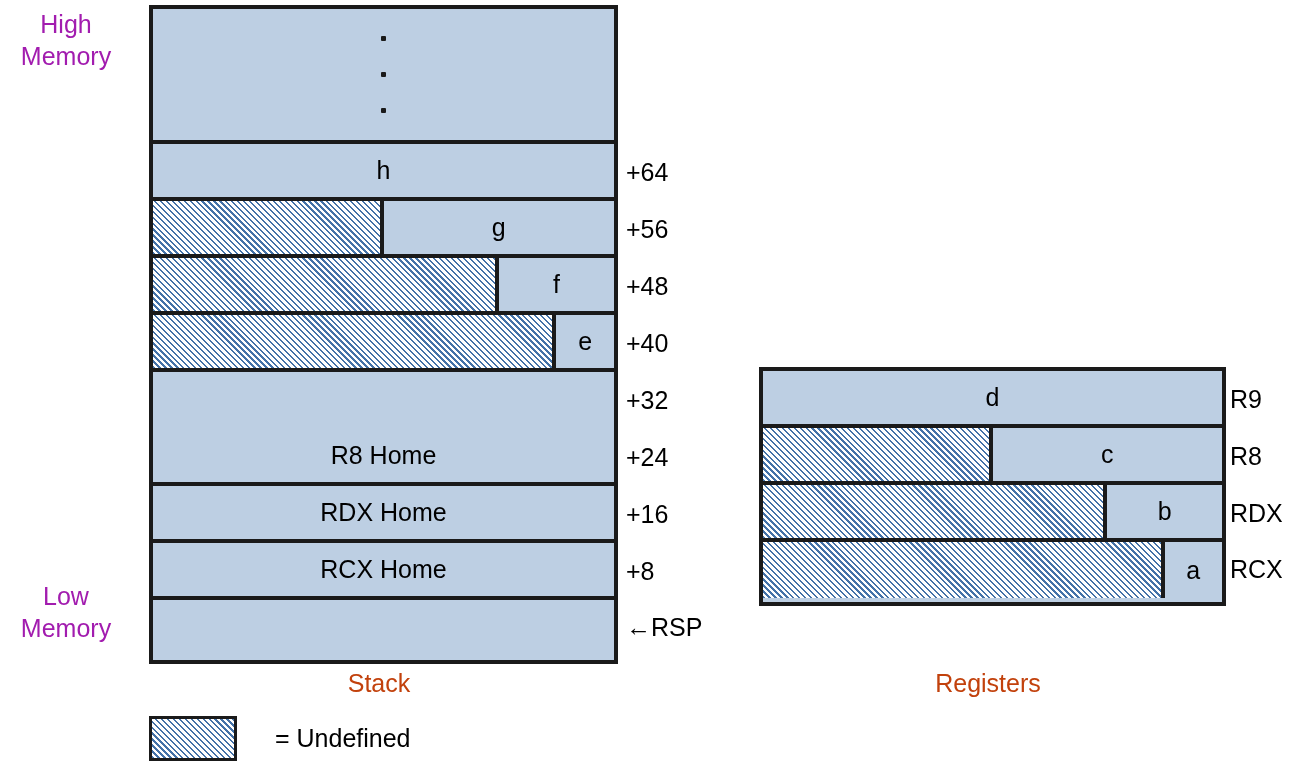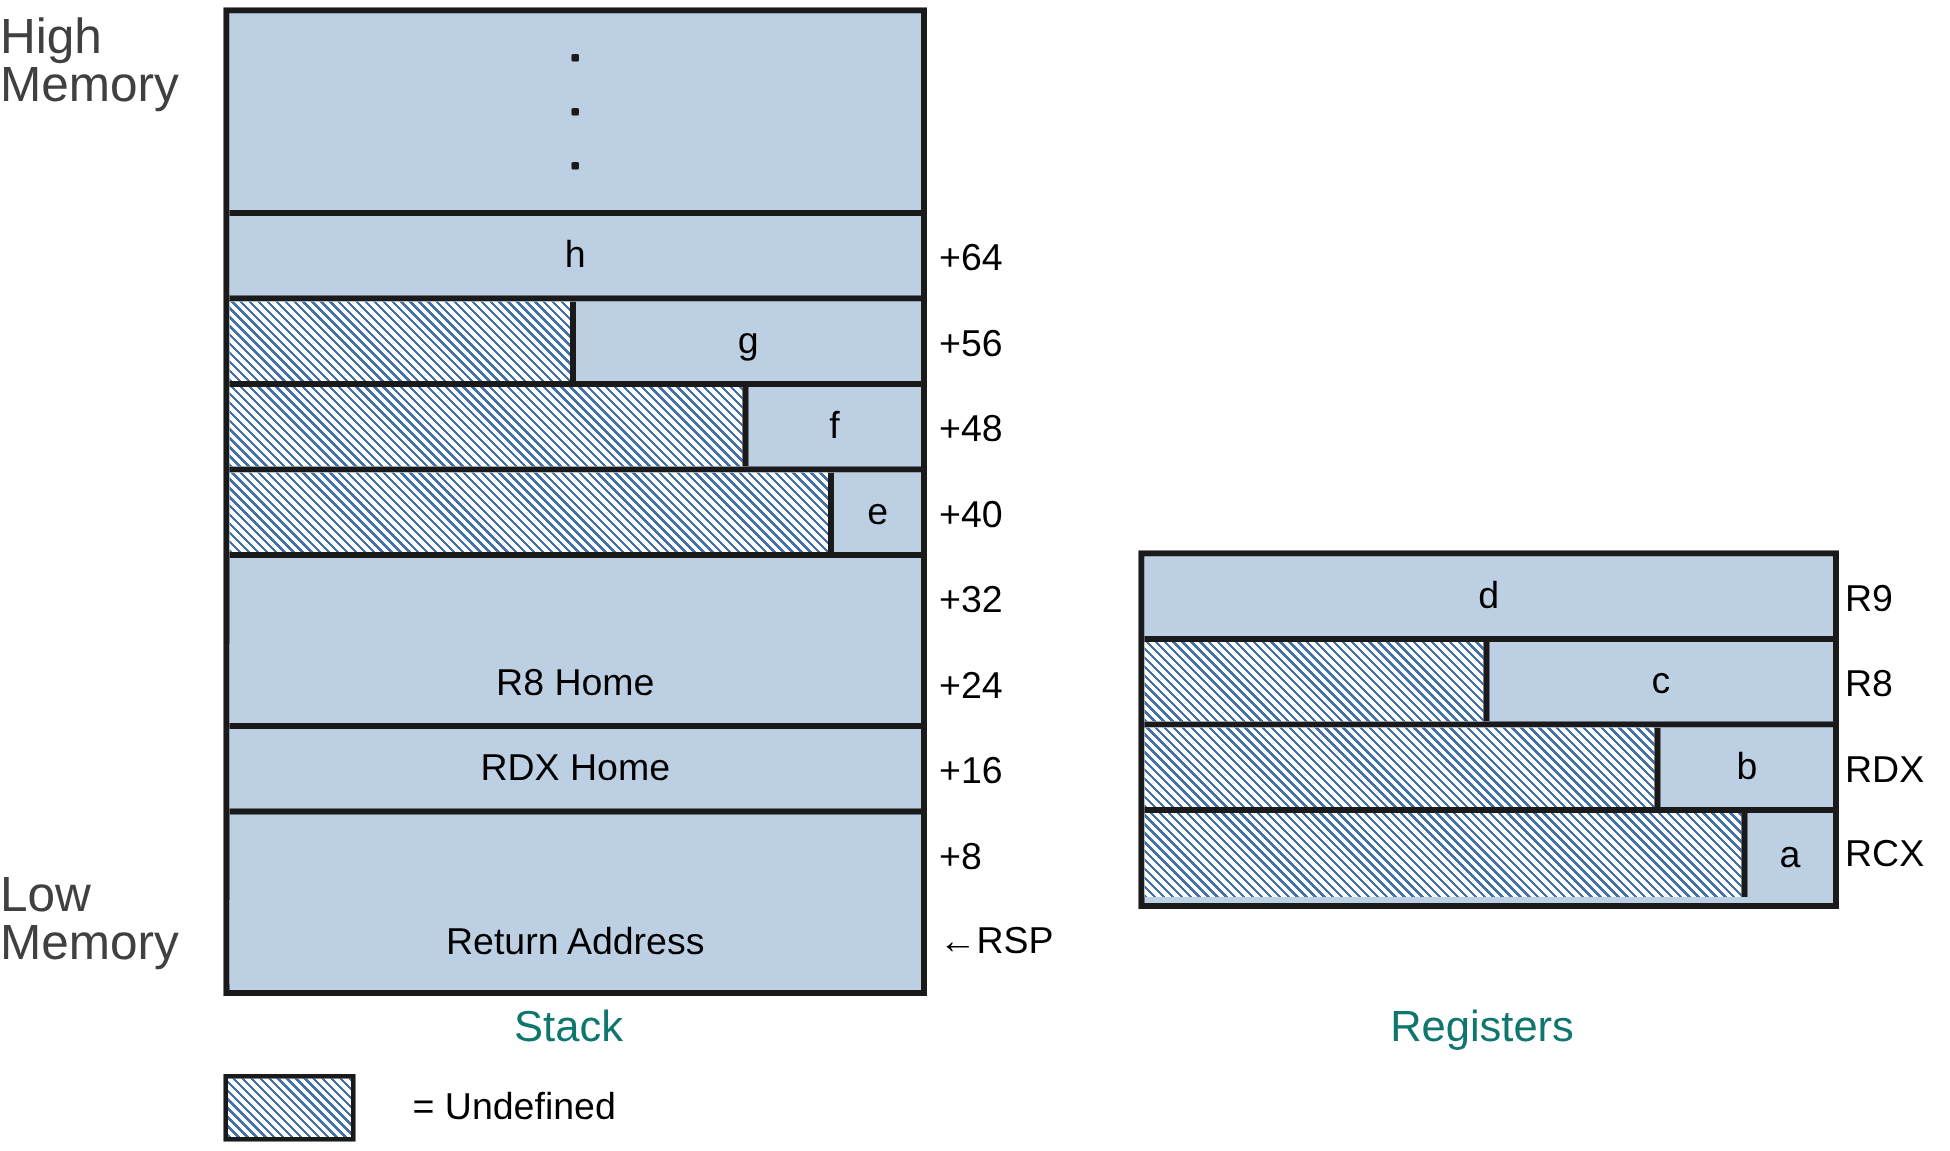--- a/index.html
+++ b/index.html
@@ -12,24 +12,24 @@
     height: 767px;
     position: relative;
     font-family: "Liberation Sans", sans-serif;
     color: #000000;
     overflow: hidden;
   }
 
   
   .mem-label {
     position: absolute;
-    text-align: left;
-    font-size: 33px;
+    text-align: center;
+    font-size: 25px;
     line-height: 32px;
-    color: #404040;
+    color: #a21caf;
     white-space: pre-line;
   }
   #high-memory-label { left: 0px; top: 8px;  width: 132px; }
   #low-memory-label  { left: 0px; top: 580px; width: 132px; }
 
   
   #stack-box {
     position: absolute;
     left: 149px;
     top: 5px;
@@ -136,23 +136,23 @@
     left: 1230px;
     font-size: 25px;
     line-height: 1;
     color: #000;
     white-space: nowrap;
   }
 
   
   .caption {
     position: absolute;
-    font-size: 29px;
-    line-height: 1;
-    color: #0f766e;
+    font-size: 25px;
+    line-height: 1;
+    color: #c2410c;
     text-align: center;
     white-space: nowrap;
   }
   #stack-caption     { left: 279px; top: 671px; width: 200px; }
   #registers-caption { left: 888px; top: 671px; width: 200px; }
 
   
   #legend {
     position: absolute;
     left: 149px;
@@ -214,22 +214,22 @@
     <div class="stack-row" style="top: 306px; height: 57px;">
       <div class="undef" style="width: 87.5%;"></div>
       <div class="cell-text" style="left: 87.5%; right: 0px;">e</div>
     </div>
     <div class="stack-row" style="top: 420px; height: 57px;">
       <div class="cell-text full">R8 Home</div>
     </div>
     <div class="stack-row" style="top: 477px; height: 57px;">
       <div class="cell-text full">RDX Home</div>
     </div>
-    <div class="stack-row last" style="top: 591px; height: 56px;">
-      <div class="cell-text full">Return Address</div>
+    <div class="stack-row" style="top: 534px; height: 57px;">
+      <div class="cell-text full">RCX Home</div>
     </div>
   </div>
 
 <div id="offsets-layer">
     <div class="offset" style="top: 159.5px;">+64</div>
     <div class="offset" style="top: 216.5px;">+56</div>
     <div class="offset" style="top: 273.5px;">+48</div>
     <div class="offset" style="top: 330.5px;">+40</div>
     <div class="offset" style="top: 387.5px;">+32</div>
     <div class="offset" style="top: 444.5px;">+24</div>

